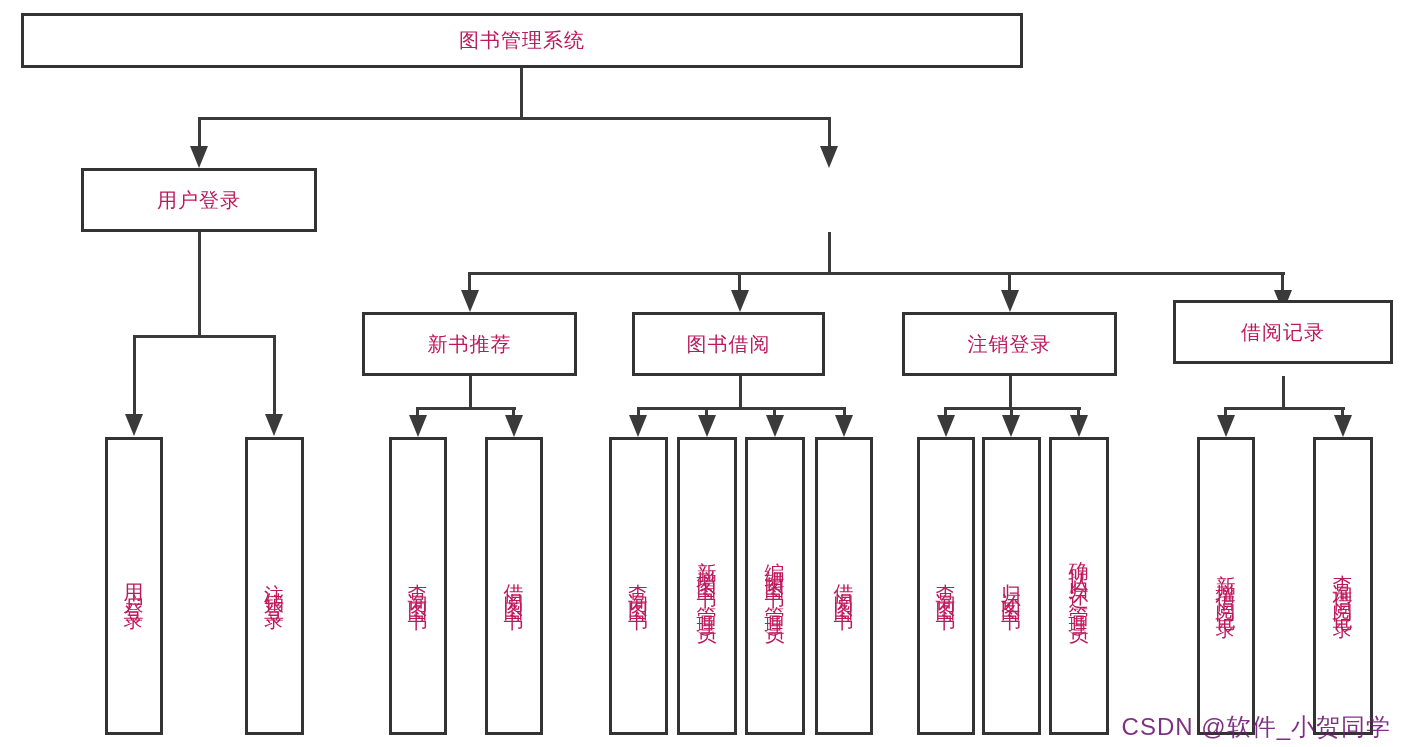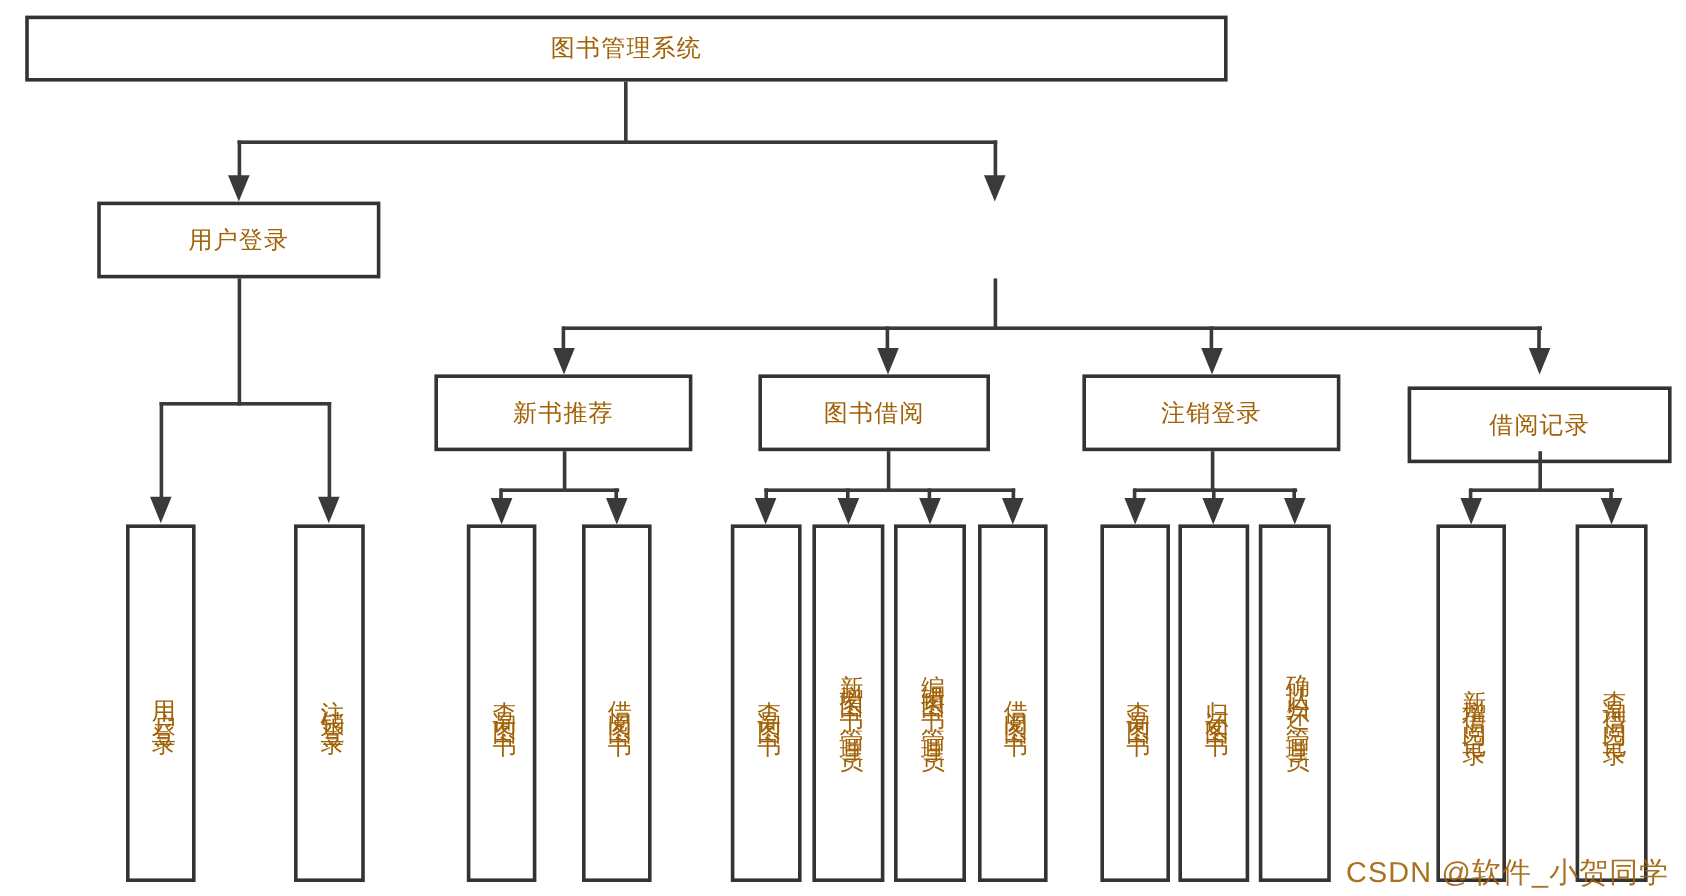--- a/index.html
+++ b/index.html
@@ -13,28 +13,27 @@
     width: 1405px;
     height: 747px;
     background: #ffffff;
     overflow: hidden;
   }
   .box {
     position: absolute;
     box-sizing: border-box;
     background: #ffffff;
     border: 3px solid #333333;
-    color: #a16207;
+    color: #be185d;
     display: flex;
     align-items: center;
     justify-content: center;
     font-size: 20px;
     letter-spacing: 1px;
     white-space: nowrap;
-    font-family: Liberation Mono, monospace;
   }
   .vbox {
     writing-mode: vertical-rl;
     text-orientation: upright;
     letter-spacing: 9px;
     line-height: 1;
     font-size: 20px;
     white-space: normal;
   }
   .vl {
@@ -53,21 +52,21 @@
     height: 0;
     border-left: 9px solid transparent;
     border-right: 9px solid transparent;
     border-top: 22px solid #3a3a3a;
   }
   .watermark {
     position: absolute;
     right: 14px;
     bottom: 4px;
     font-size: 24px;
-    color: #a16207;
+    color: #701a75;
     letter-spacing: 1px;
     z-index: 5;
     opacity: 0.9;
   }
 </style>
 </head>
 <body>
 
 <div id="stage">
 
@@ -96,21 +95,21 @@
   <div class="vl" style="left:738px; top:272px; height:20px;"></div>
   <div class="tri" style="left:731px; top:290px;"></div>
   <div class="vl" style="left:1008px; top:272px; height:20px;"></div>
   <div class="tri" style="left:1001px; top:290px;"></div>
   <div class="vl" style="left:1281px; top:272px; height:20px;"></div>
   <div class="tri" style="left:1274px; top:290px;"></div>
 
   <div class="box" style="left:362px; top:312px; width:215px; height:64px;">新书推荐</div>
   <div class="box" style="left:632px; top:312px; width:193px; height:64px;">图书借阅</div>
   <div class="box" style="left:902px; top:312px; width:215px; height:64px;">注销登录</div>
-  <div class="box" style="left:1173px; top:322px; width:220px; height:64px;">借阅记录</div>
+  <div class="box" style="left:1173px; top:300px; width:220px; height:64px;">借阅记录</div>
 
   <div class="vl" style="left:469px; top:376px; height:34px;"></div>
   <div class="hl" style="left:417px; top:407px; width:99px;"></div>
   <div class="vl" style="left:416px; top:407px; height:10px;"></div>
   <div class="tri" style="left:409px; top:415px;"></div>
   <div class="vl" style="left:512px; top:407px; height:10px;"></div>
   <div class="tri" style="left:505px; top:415px;"></div>
 
   <div class="vl" style="left:739px; top:376px; height:34px;"></div>
   <div class="hl" style="left:637px; top:407px; width:209px;"></div>

